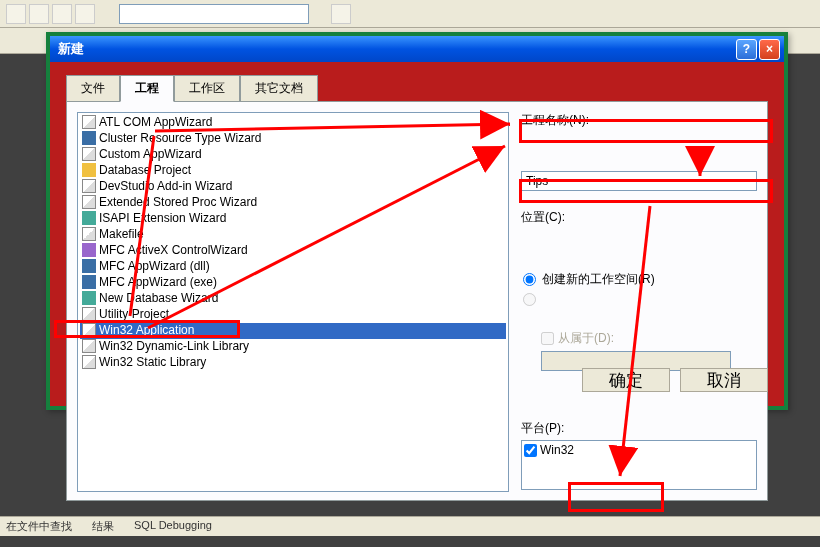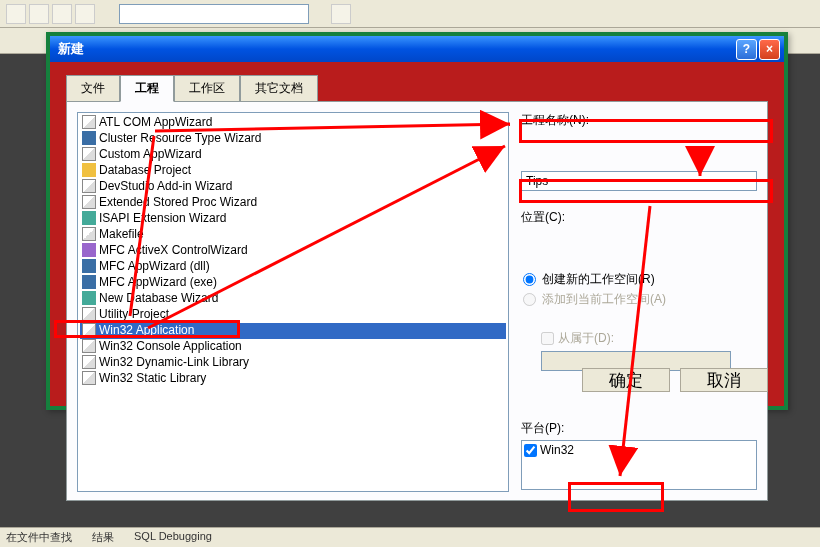--- a/index.html
+++ b/index.html
@@ -5,21 +5,21 @@
 * { box-sizing: border-box; margin: 0; padding: 0; }
 body { font-family: "Microsoft Sans Serif", Tahoma, sans-serif; font-size: 12px; background: #404040; width: 820px; height: 547px; overflow: hidden; position: relative; }
 
 
 .bg-toolbar { position: absolute; top: 0; left: 0; width: 100%; height: 28px; background: #ece9d8; border-bottom: 1px solid #aca899; display: flex; align-items: center; padding-left: 6px; gap: 3px; }
 .bg-toolbar2 { position: absolute; top: 28px; left: 0; width: 100%; height: 26px; background: #ece9d8; border-bottom: 1px solid #aca899; }
 .tb-icon { width: 20px; height: 20px; background: #f5f3e8; border: 1px solid #ccc; display: inline-block; }
 .tb-combo { width: 190px; height: 20px; background: white; border: 1px solid #7f9db9; margin-left: 10px; }
 
 
-.bg-status { position: absolute; bottom: 0; left: 0; width: 100%; height: 20px; background: #ece9d8; border-top: 1px solid #aca899; font-size: 11px; padding: 2px 6px; color: #333; display: flex; gap: 20px; }
+.bg-status { position: absolute; bottom: 11px; left: 0; width: 100%; height: 20px; background: #ece9d8; border-top: 1px solid #aca899; font-size: 11px; padding: 2px 6px; color: #333; display: flex; gap: 20px; }
 
 
 .dialog { position: absolute; left: 46px; top: 32px; width: 742px; height: 378px; background: #b91c1c; border: 4px solid #15803d; box-shadow: 2px 2px 6px rgba(0,0,0,0.3); }
 
 
 .titlebar { height: 26px; background: linear-gradient(to bottom, #3a95ff 0%, #0053e1 50%, #0046c8 100%); display: flex; align-items: center; padding: 0 4px 0 8px; }
 .titlebar-text { color: white; font-weight: bold; font-size: 13px; flex: 1; }
 .titlebar-btns { display: flex; gap: 2px; }
 .tbtn { width: 21px; height: 21px; border-radius: 3px; border: 1px solid white; display: flex; align-items: center; justify-content: center; color: white; font-weight: bold; font-size: 12px; }
 .tbtn.help { background: linear-gradient(to bottom, #5aa5ff, #2b6ed8); }
@@ -166,24 +166,20 @@
         <div class="list-item">
           <span class="li-icon ico-page"></span>
           <span>Utility Project</span>
         </div>
         <div class="list-item selected">
           <span class="li-icon ico-page"></span>
           <span>Win32 Application</span>
         </div>
         <div class="list-item">
           <span class="li-icon ico-page"></span>
-          <span>Win32 Console Application</span>
-        </div>
-        <div class="list-item">
-          <span class="li-icon ico-page"></span>
           <span>Win32 Dynamic-Link Library</span>
         </div>
         <div class="list-item">
           <span class="li-icon ico-page"></span>
           <span>Win32 Static Library</span>
         </div>
       </div>
 
     <div class="right">
       <div class="field-label">
@@ -197,21 +193,20 @@
         <span>位置(C):</span>
       </div>
 
       <div class="radio-group">
         <div class="radio-row">
           <input type="radio" checked="" style="">
           <label>创建新的工作空间(R)</label>
         </div>
         <div class="radio-row disabled">
           <input type="radio" disabled="" style="">
-          <label>添加到当前工作空间(A)</label>
         </div>
         <div class="sub-check">
           <input type="checkbox" disabled="" style="">
           <label>从属于(D):</label>
         </div>
         <div class="sub-combo"></div>
       </div>
 
       <div style="flex:1"></div>
 

